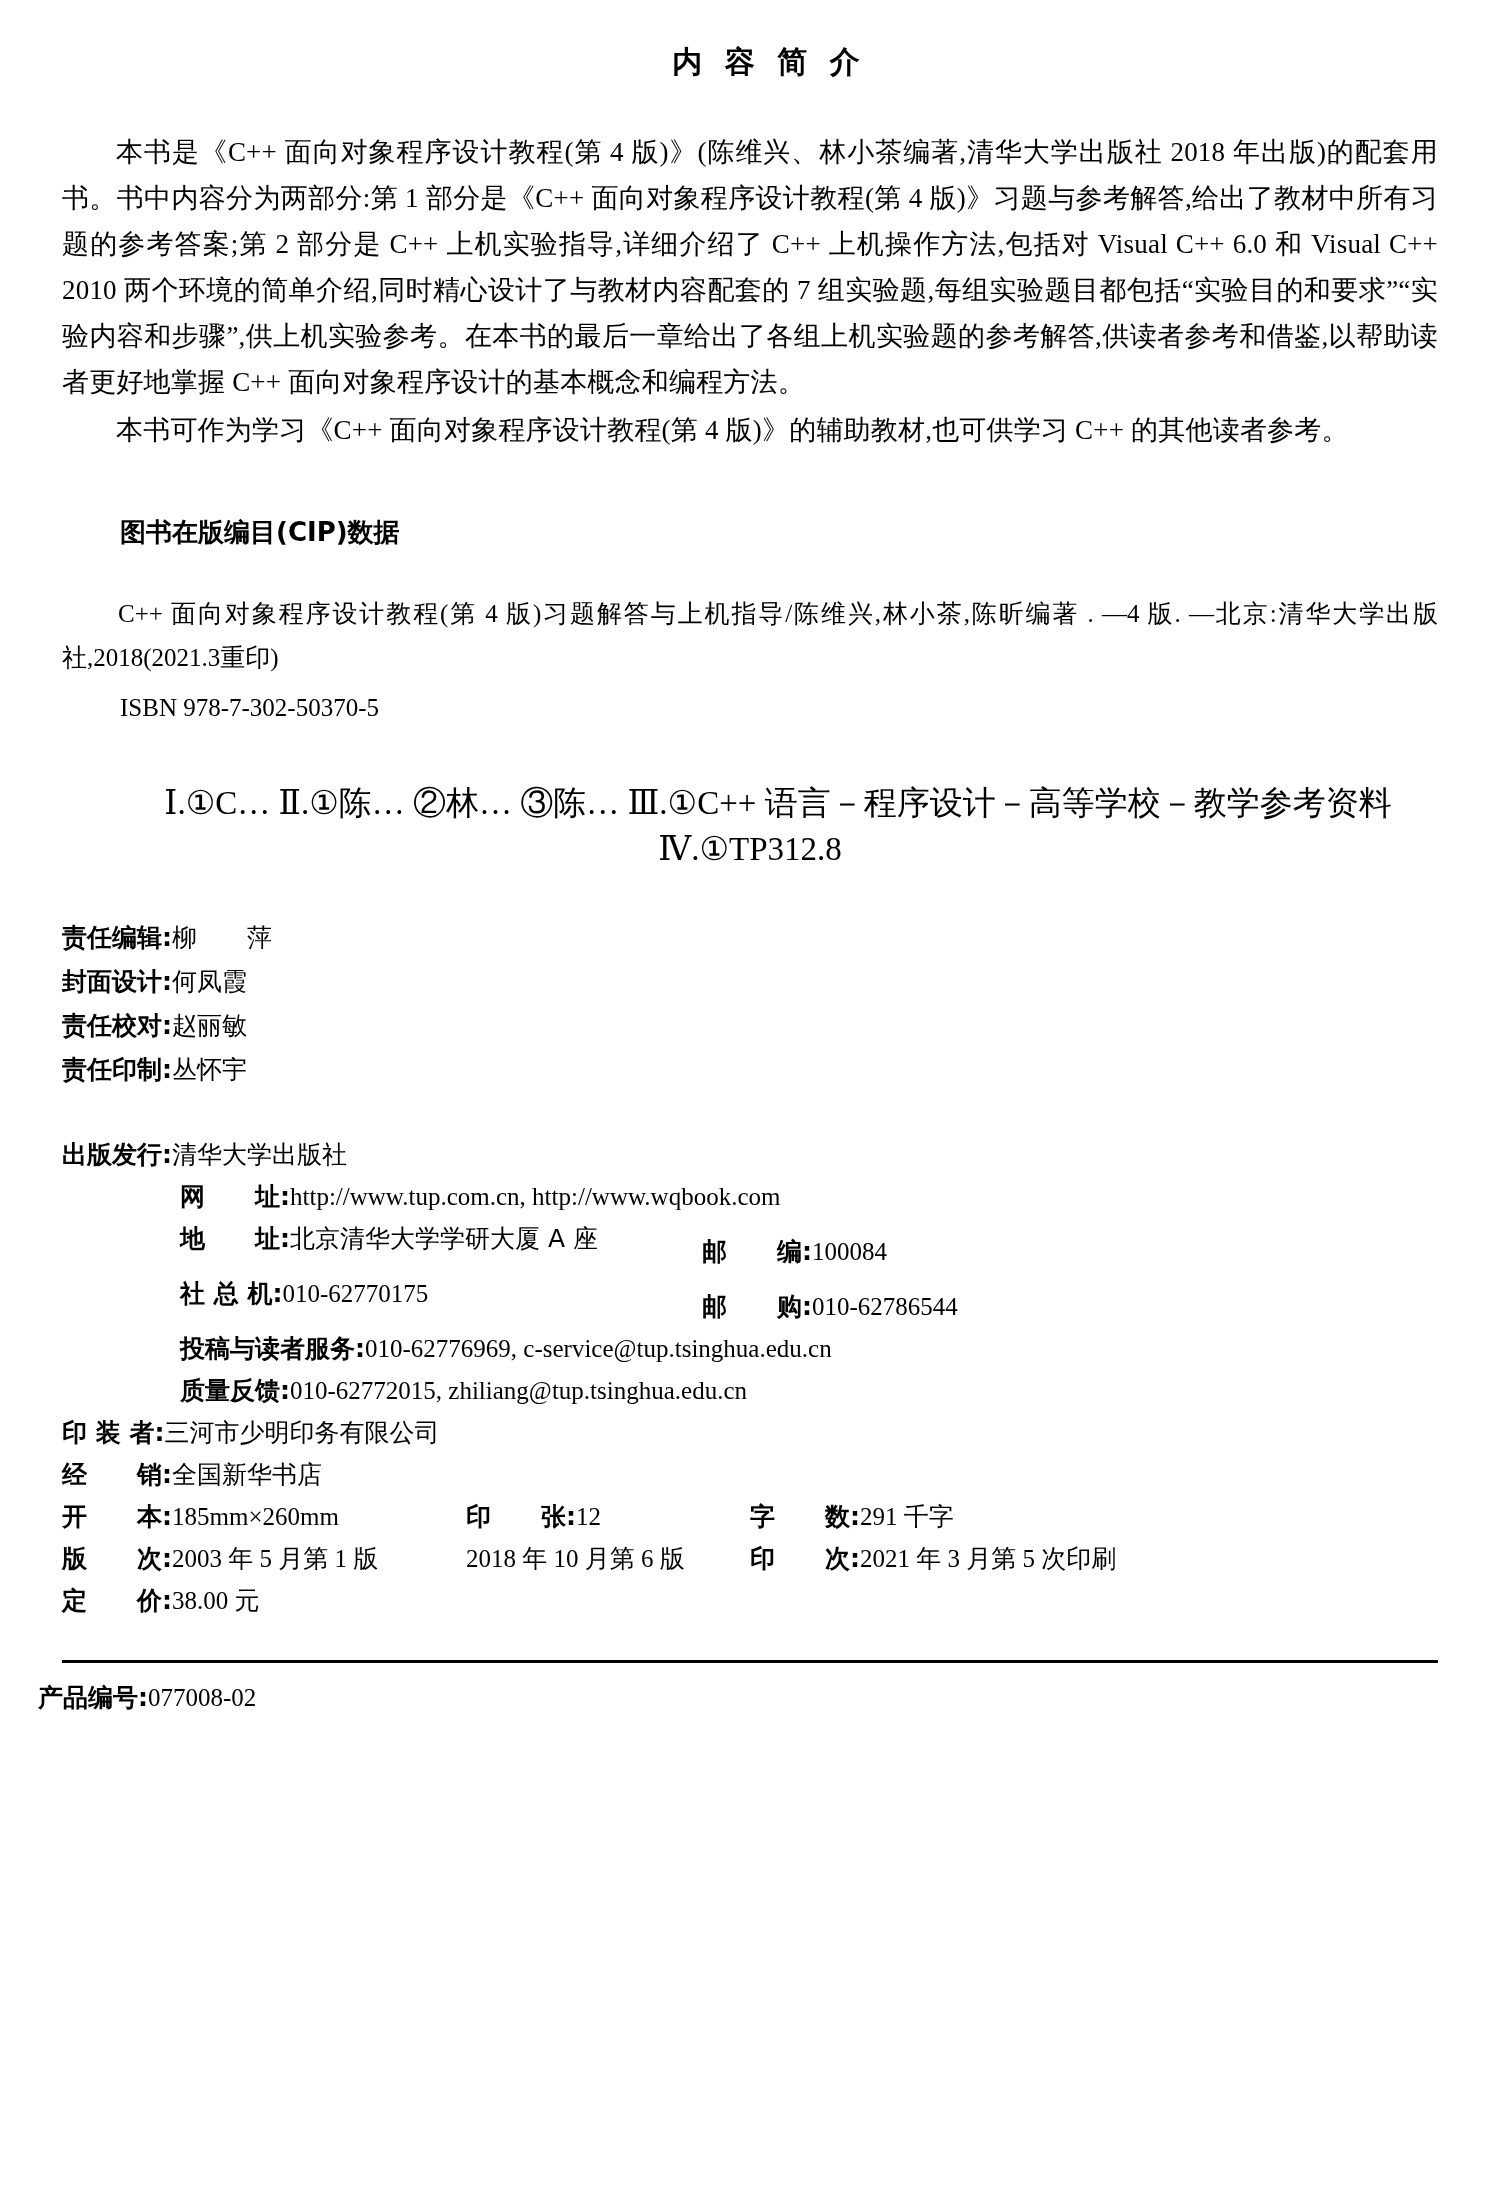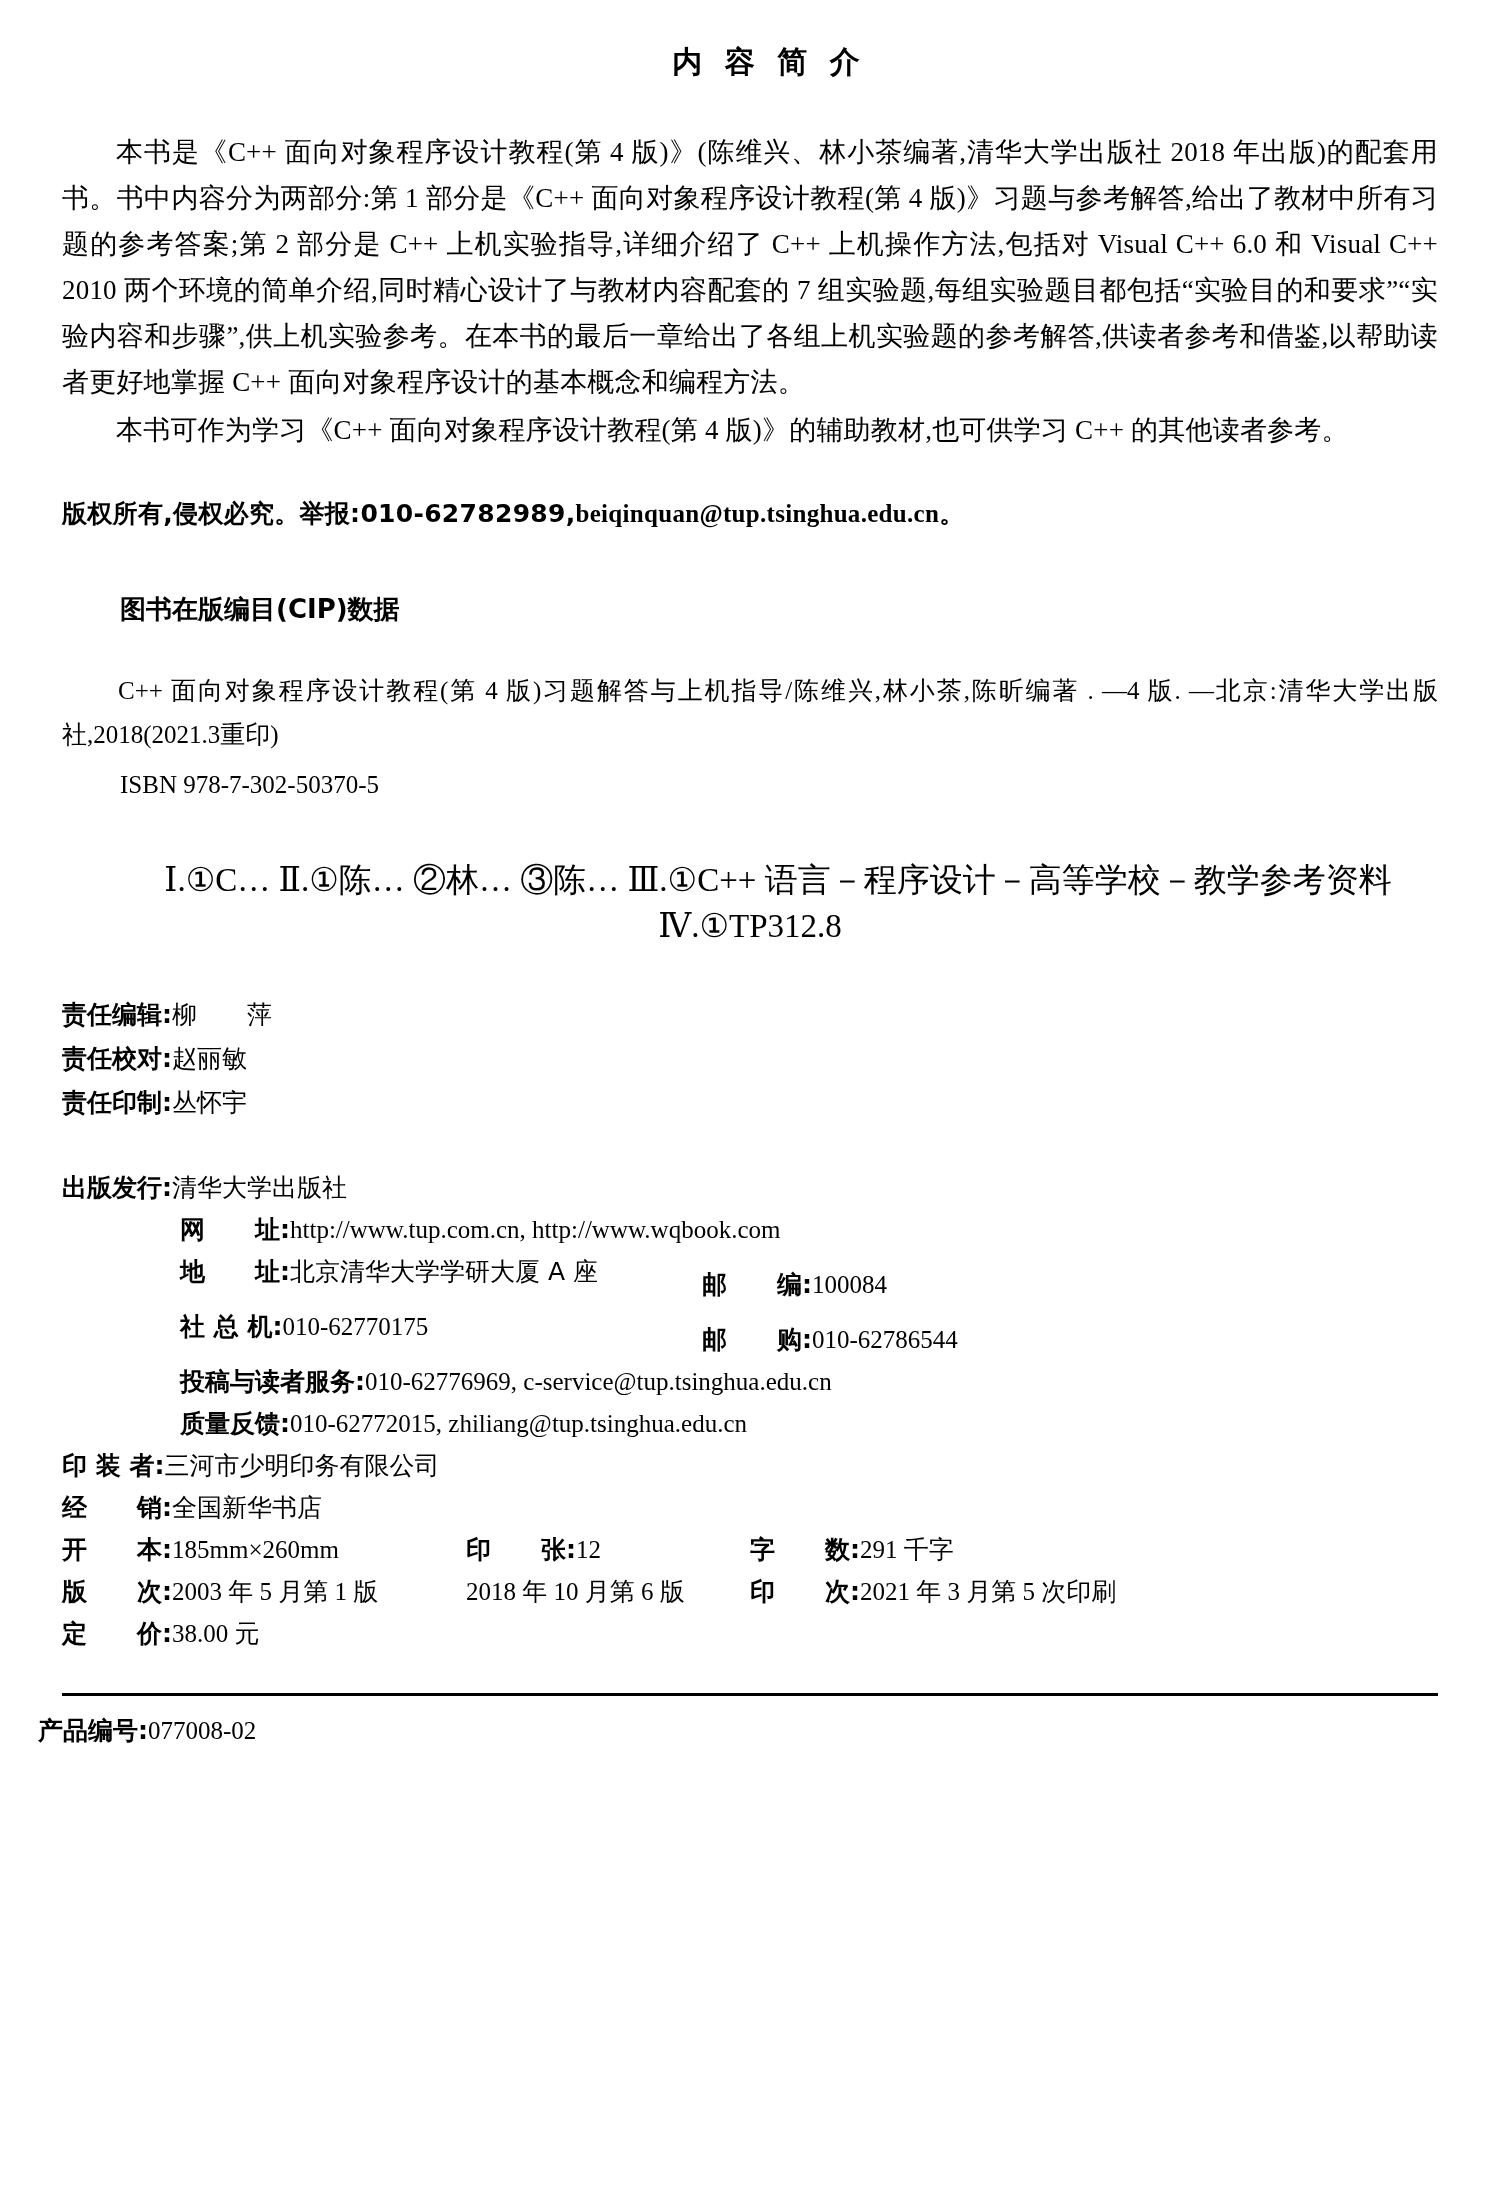--- a/index.html
+++ b/index.html
@@ -165,40 +165,40 @@
 
 <div class="page">
 
   <div class="doc-title">内 容 简 介</div>
 
   <div class="intro">
     <p>本书是《C++ 面向对象程序设计教程(第 4 版)》(陈维兴、林小茶编著,清华大学出版社 2018 年出版)的配套用书。书中内容分为两部分:第 1 部分是《C++ 面向对象程序设计教程(第 4 版)》习题与参考解答,给出了教材中所有习题的参考答案;第 2 部分是 C++ 上机实验指导,详细介绍了 C++ 上机操作方法,包括对 Visual C++ 6.0 和 Visual C++ 2010 两个环境的简单介绍,同时精心设计了与教材内容配套的 7 组实验题,每组实验题目都包括“实验目的和要求”“实验内容和步骤”,供上机实验参考。在本书的最后一章给出了各组上机实验题的参考解答,供读者参考和借鉴,以帮助读者更好地掌握 C++ 面向对象程序设计的基本概念和编程方法。</p>
     <p>本书可作为学习《C++ 面向对象程序设计教程(第 4 版)》的辅助教材,也可供学习 C++ 的其他读者参考。</p>
   </div>
 
-  <div class="copyright">
-    <span>版权所有,侵权必究。举报:010-62782989,</span><span class="mail">beiqinquan@tup.tsinghua.edu.cn</span><span>。</span>
-  </div>
 
   <div class="cip-head">图书在版编目(CIP)数据</div>
 
   <div class="cip-body">
     <p class="ind">C++ 面向对象程序设计教程(第 4 版)习题解答与上机指导/陈维兴,林小茶,陈昕编著 . —4 版. —北京:清华大学出版社,2018(2021.3重印)</p>
   </div>
   <div class="cip-isbn">ISBN 978-7-302-50370-5</div>
 
   <div class="cip-class">
     <span class="l1">Ⅰ.①C…  Ⅱ.①陈… ②林… ③陈…  Ⅲ.①C++ 语言－程序设计－高等学校－教学参考资料</span>
     <span class="l2">Ⅳ.①TP312.8</span>
   </div>
 
 
   <div class="staff">
     <div class="staff-row">
       <span class="staff-label">责任编辑:</span><span class="staff-name">柳　　萍</span>
+    </div>
+    <div class="staff-row">
+      <span class="staff-label">封面设计:</span><span class="staff-name">何凤霞</span>
     </div>
     <div class="staff-row">
       <span class="staff-label">责任校对:</span><span class="staff-name">赵丽敏</span>
     </div>
     <div class="staff-row">
       <span class="staff-label">责任印制:</span><span class="staff-name">丛怀宇</span>
     </div>
   </div>
 
   <div class="pub">

